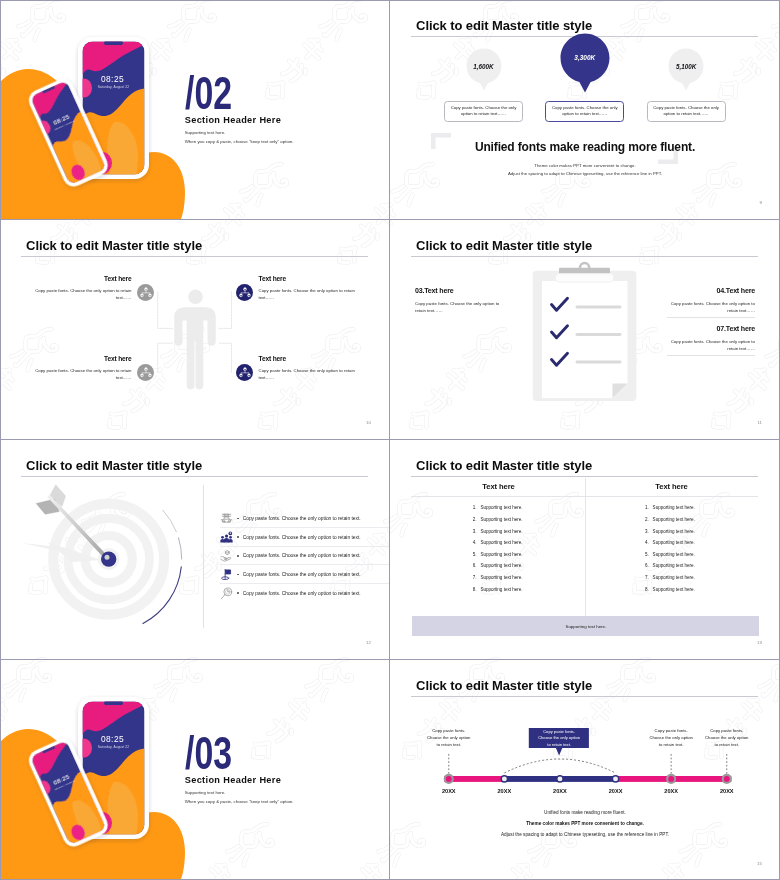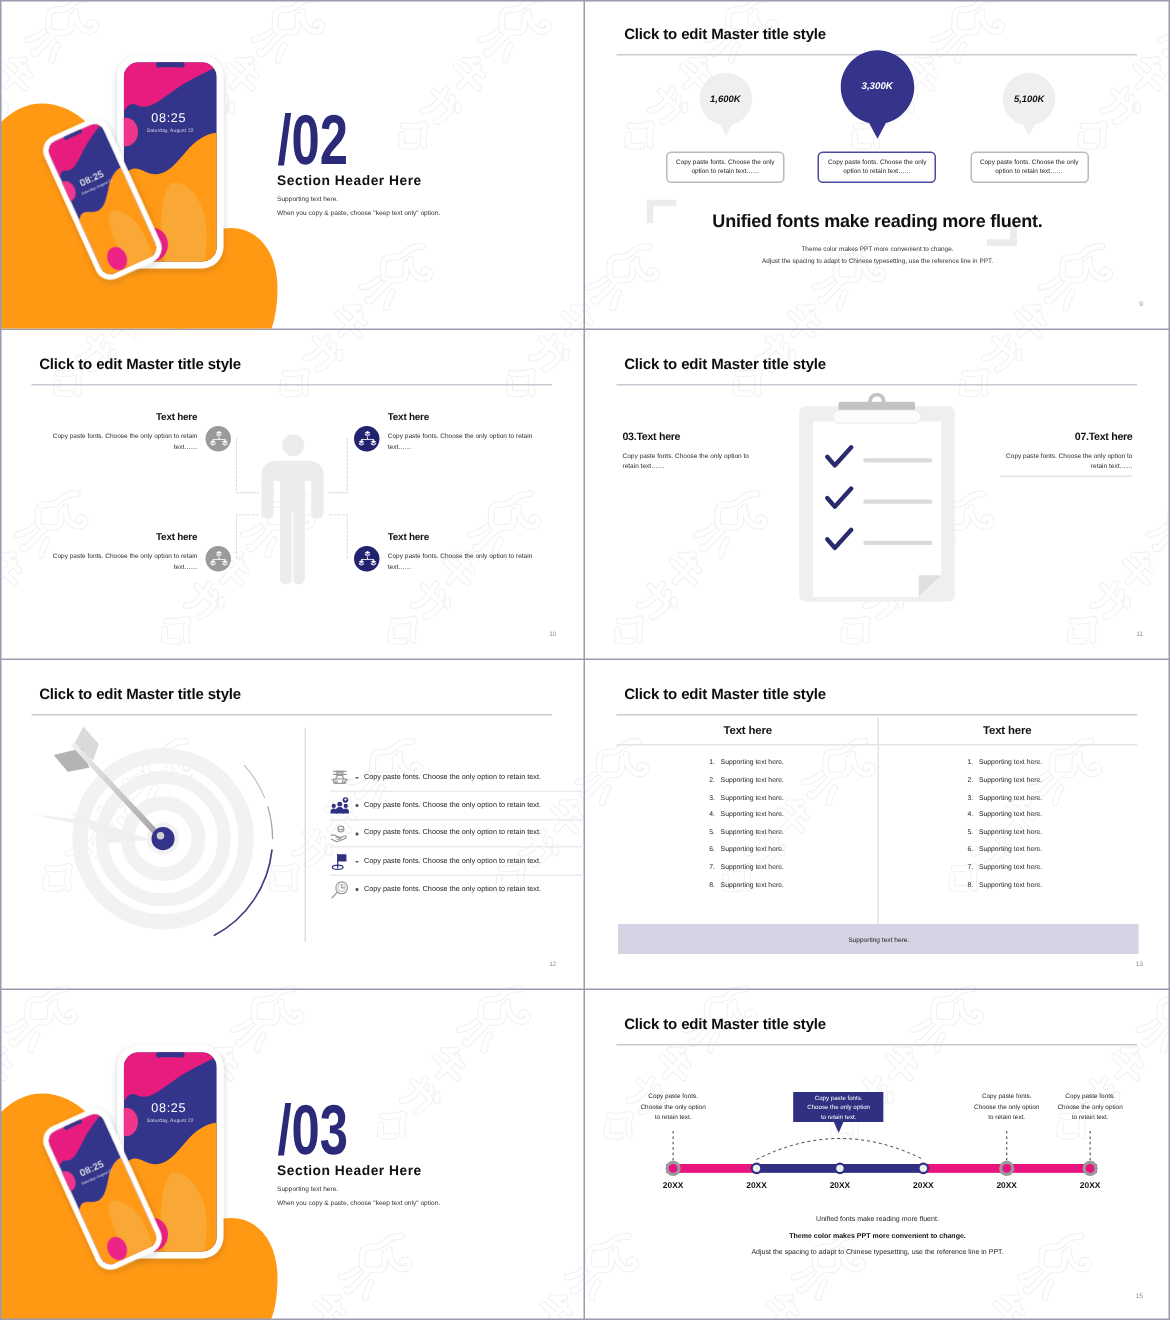--- a/index.html
+++ b/index.html
@@ -8,21 +8,21 @@
   .slide{position:relative;overflow:hidden;background:transparent;box-sizing:border-box;}
   .slide.rb{border-right:1px solid #9a9ab0;}
   .slide.bb{border-bottom:1px solid #9a9ab0;}
   .outerborder{position:absolute;left:0;top:0;width:780px;height:880px;border:1px solid #9a9ab0;box-sizing:border-box;pointer-events:none;z-index:60;}
 
   
   .wm{position:absolute;left:0;top:0;width:780px;height:880px;z-index:1;pointer-events:none;}
   .wm svg{display:block;}
 
   
-  .stitle{position:absolute;left:26.1px;top:17.8px;font-size:10px;font-weight:bold;color:#0d0d0d;letter-spacing:-0.1px;}
+  .stitle{position:absolute;left:26.1px;top:17.8px;font-size:13px;font-weight:bold;color:#0d0d0d;letter-spacing:-0.1px;}
   .trule{position:absolute;left:21px;top:36px;width:347px;height:1px;background:#c9c9d4;}
   .pnum{position:absolute;right:18px;bottom:14px;font-size:4.4px;color:#8a8a93;}
 
   
   .sdiv{position:absolute;inset:0;}
   .phones{position:absolute;left:0;top:0;}
   .snum{position:absolute;left:184.9px;top:69.4px;font-size:47px;font-weight:bold;color:#2a2a78;letter-spacing:0px;line-height:1;font-family:"Liberation Sans",sans-serif;transform:scaleX(0.72);transform-origin:left top;}
   .shead{position:absolute;left:184.7px;top:115.4px;font-size:9.2px;font-weight:bold;color:#111;letter-spacing:0.35px;}
   .ssub1{position:absolute;left:184.7px;top:129.6px;font-size:4.4px;color:#333;}
   .ssub2{position:absolute;left:184.7px;top:138.8px;font-size:4.4px;color:#333;}
@@ -358,20 +358,25 @@
         <rect x="185.5" y="140.5" width="46" height="2.9" rx="1.45"></rect>
       </g>
     </svg>
     <div class="s4col s4left">
       <div class="s4it">
           <div class="s4lbl">03.Text here</div>
           <div class="s4txt">Copy paste fonts. Choose the only option to retain text……</div>
         </div>
     </div>
     <div class="s4col s4right">
+      <div class="s4it">
+          <div class="s4lbl">04.Text here</div>
+          <div class="s4txt">Copy paste fonts. Choose the only option to retain text……</div>
+          <div class="s4sep"></div>
+        </div>
       <div class="s4it">
           <div class="s4lbl">07.Text here</div>
           <div class="s4txt">Copy paste fonts. Choose the only option to retain text……</div>
           <div class="s4sep"></div>
         </div>
     </div>
     <div class="pnum">11</div>
   </div>
   <div class="slide rb bb" id="s5">
     <div class="stitle">Click to edit Master title style</div>

